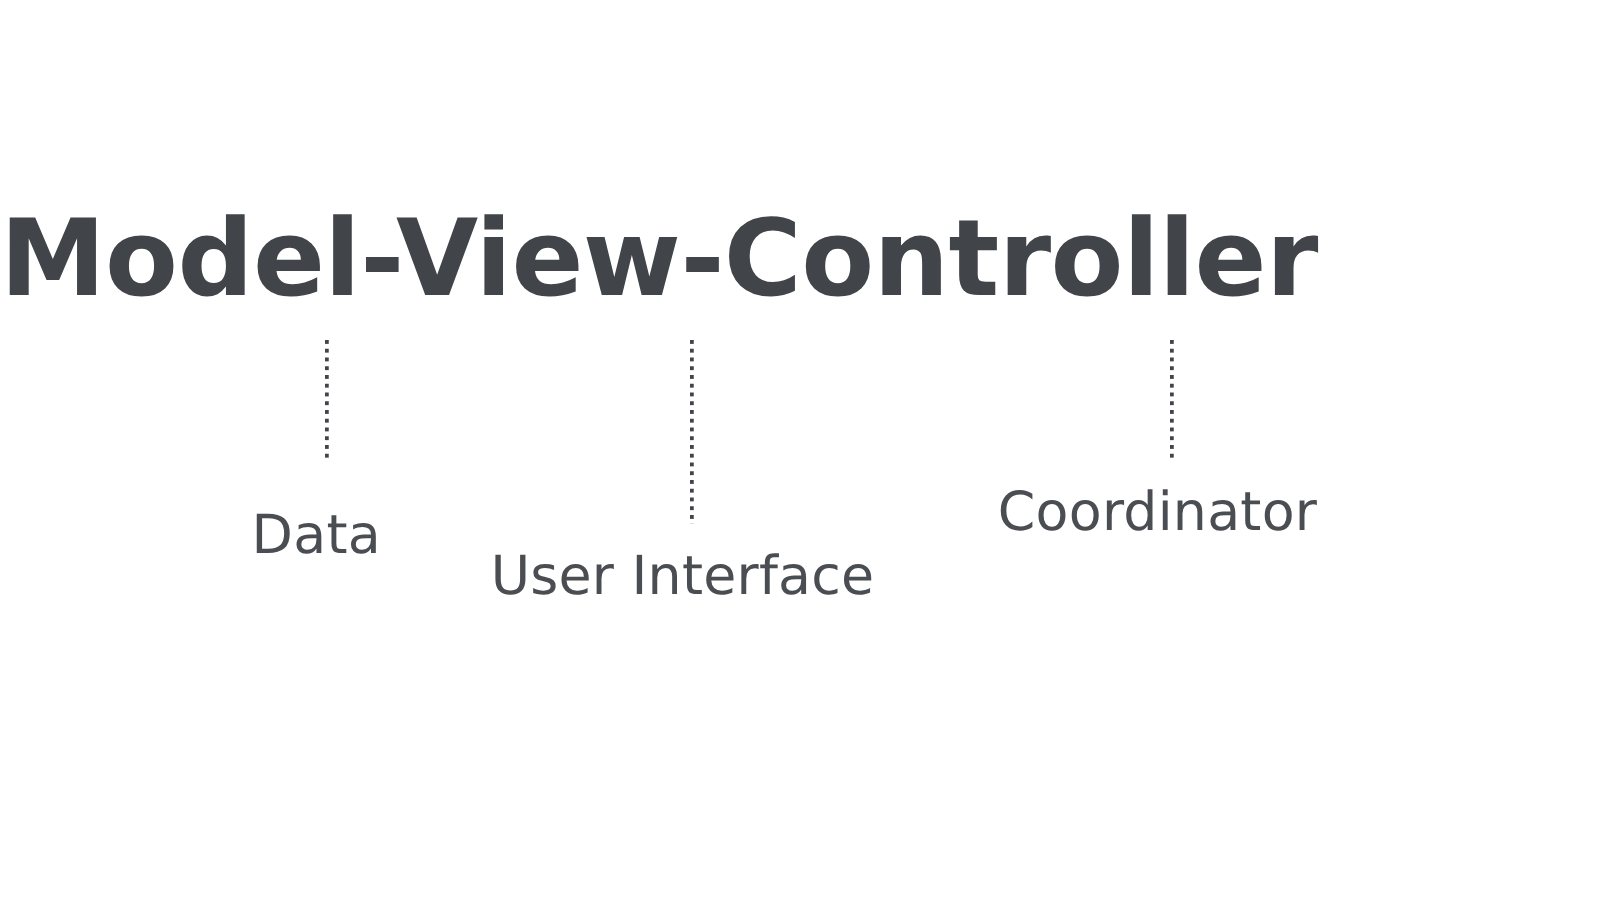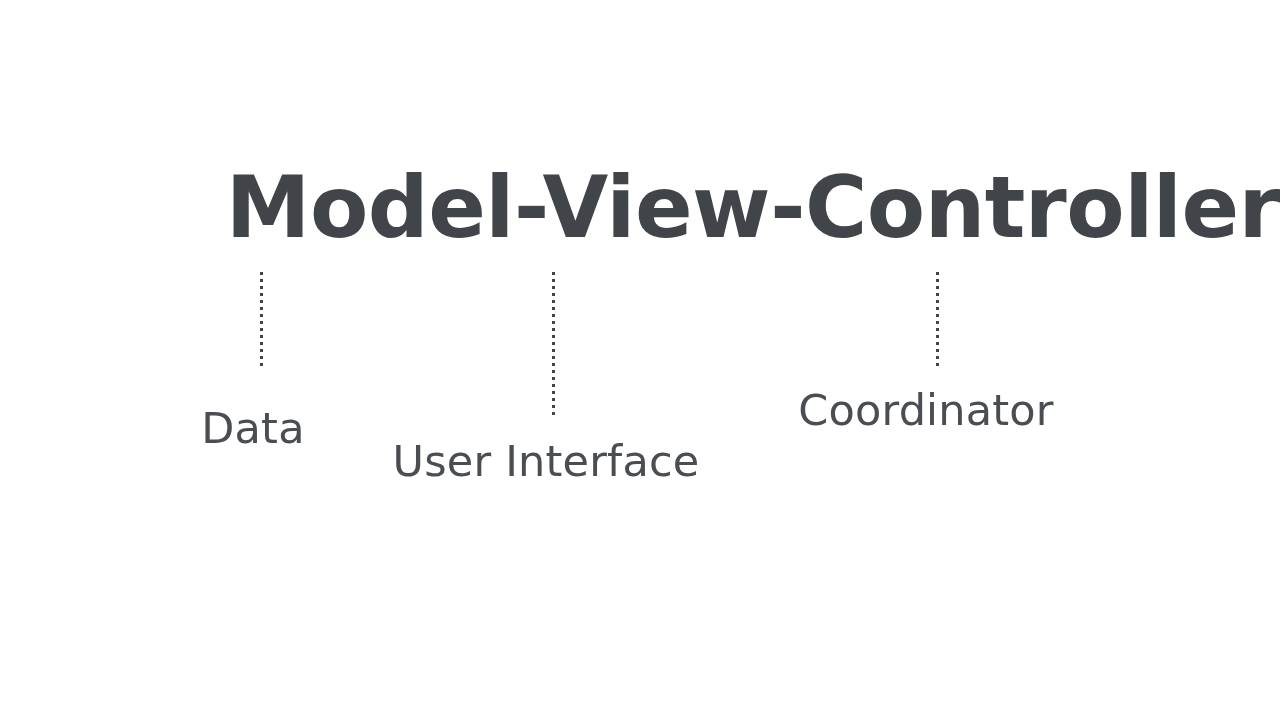--- a/index.html
+++ b/index.html
@@ -20,21 +20,21 @@
     height: 720px;
     background: #ffffff;
   }
 
   
   .title {
     position: absolute;
     left: 0;
     top: 160px;
     width: 1280px;
-    text-align: right;
+    text-align: left;
     font-family: "DejaVu Sans", sans-serif;
     font-weight: bold;
     font-size: 85px;
     line-height: 96px;
     letter-spacing: -0.5px;
     color: #41454a;
     white-space: nowrap;
   }
 
   

